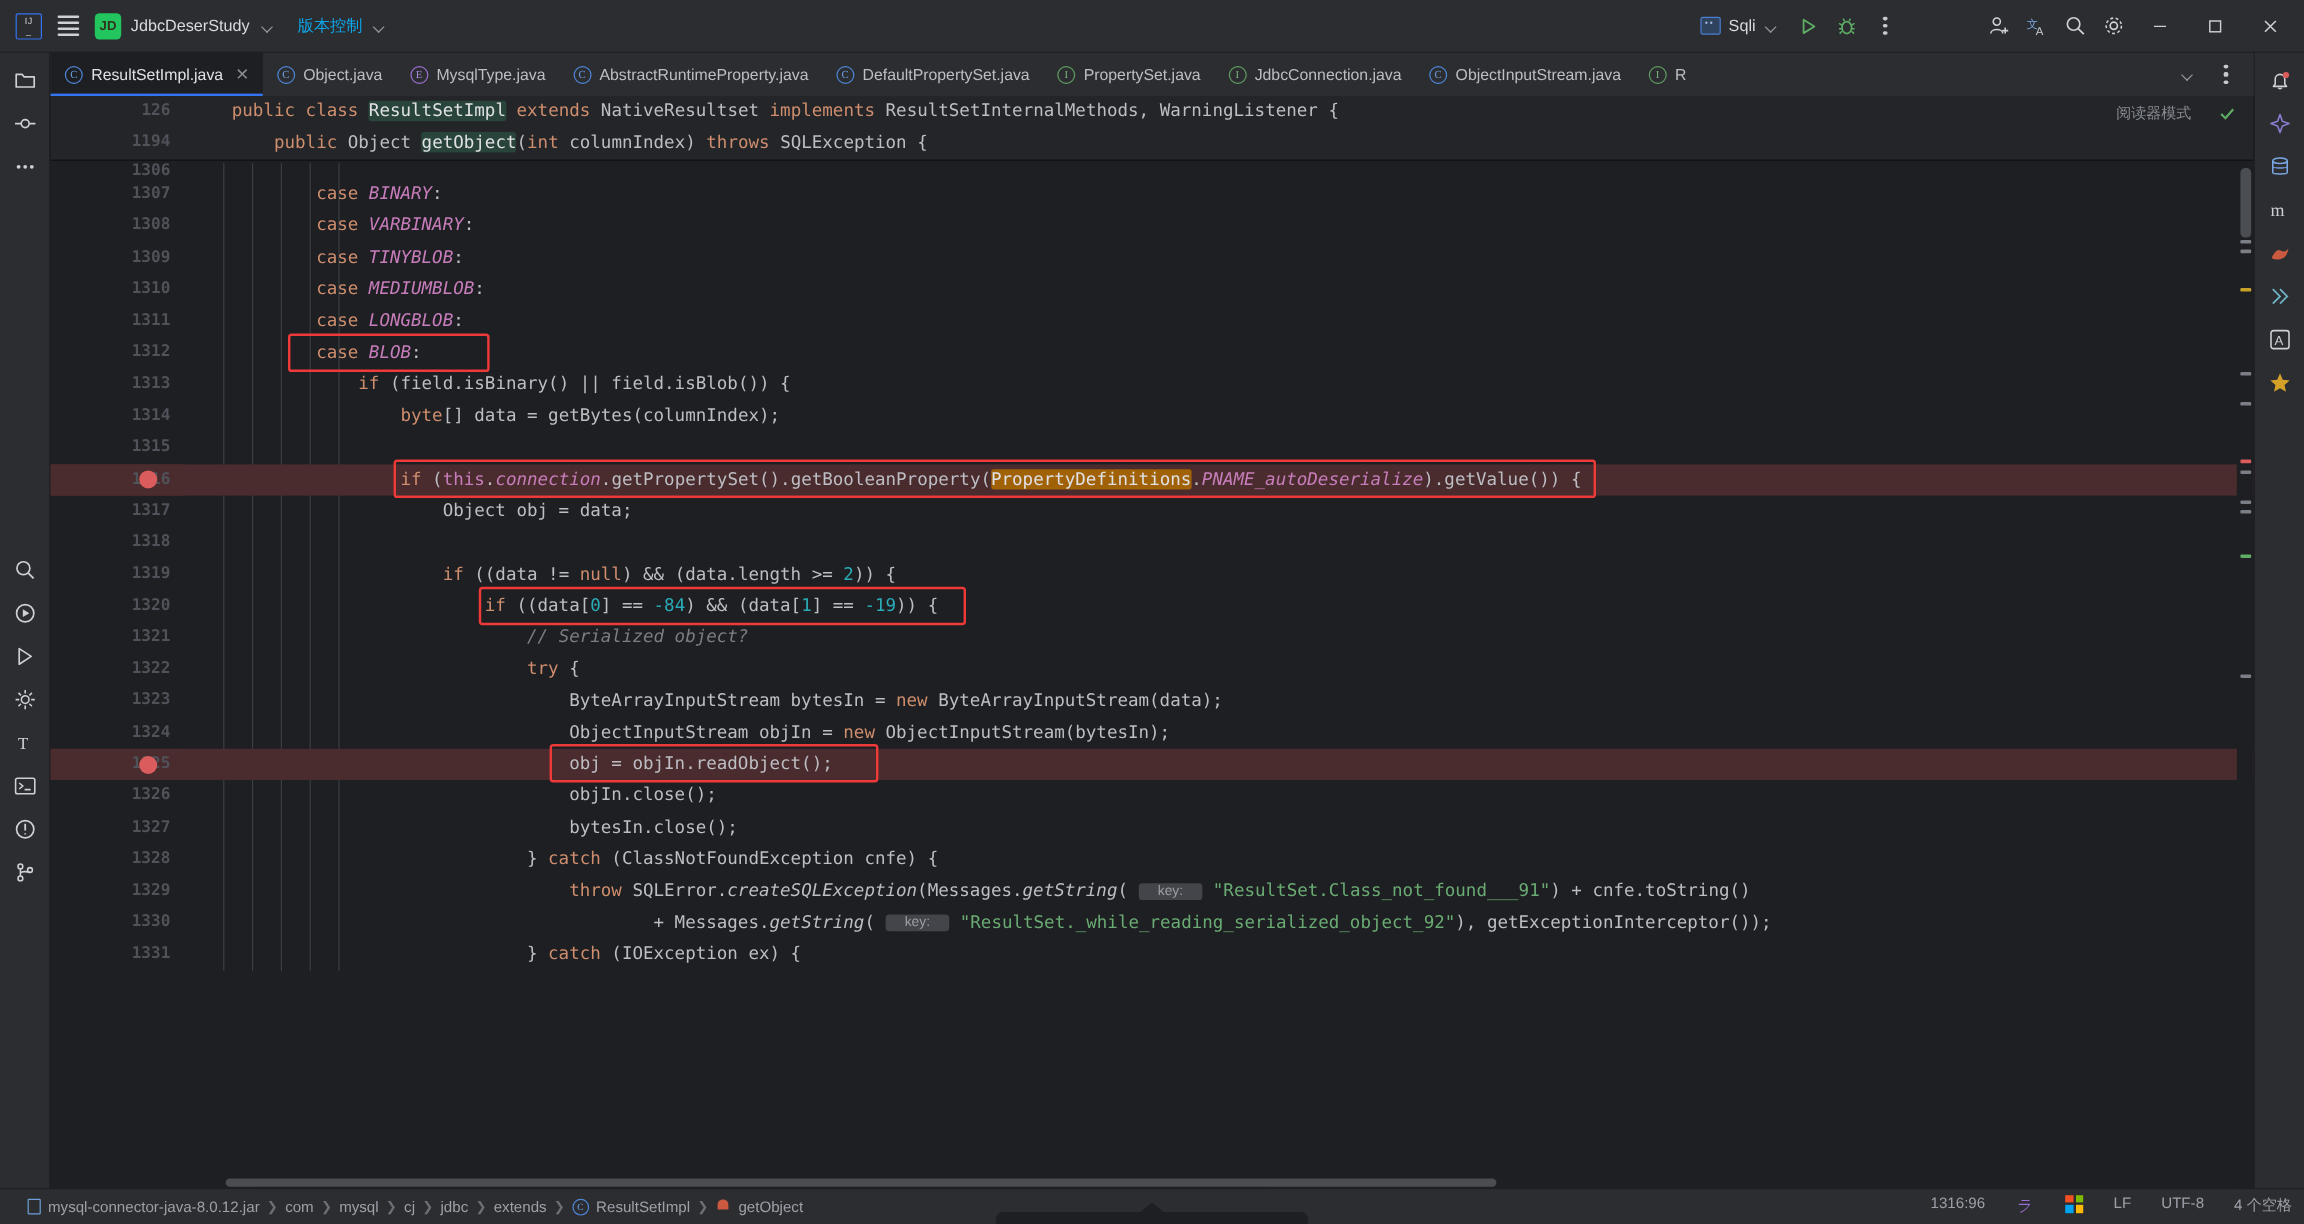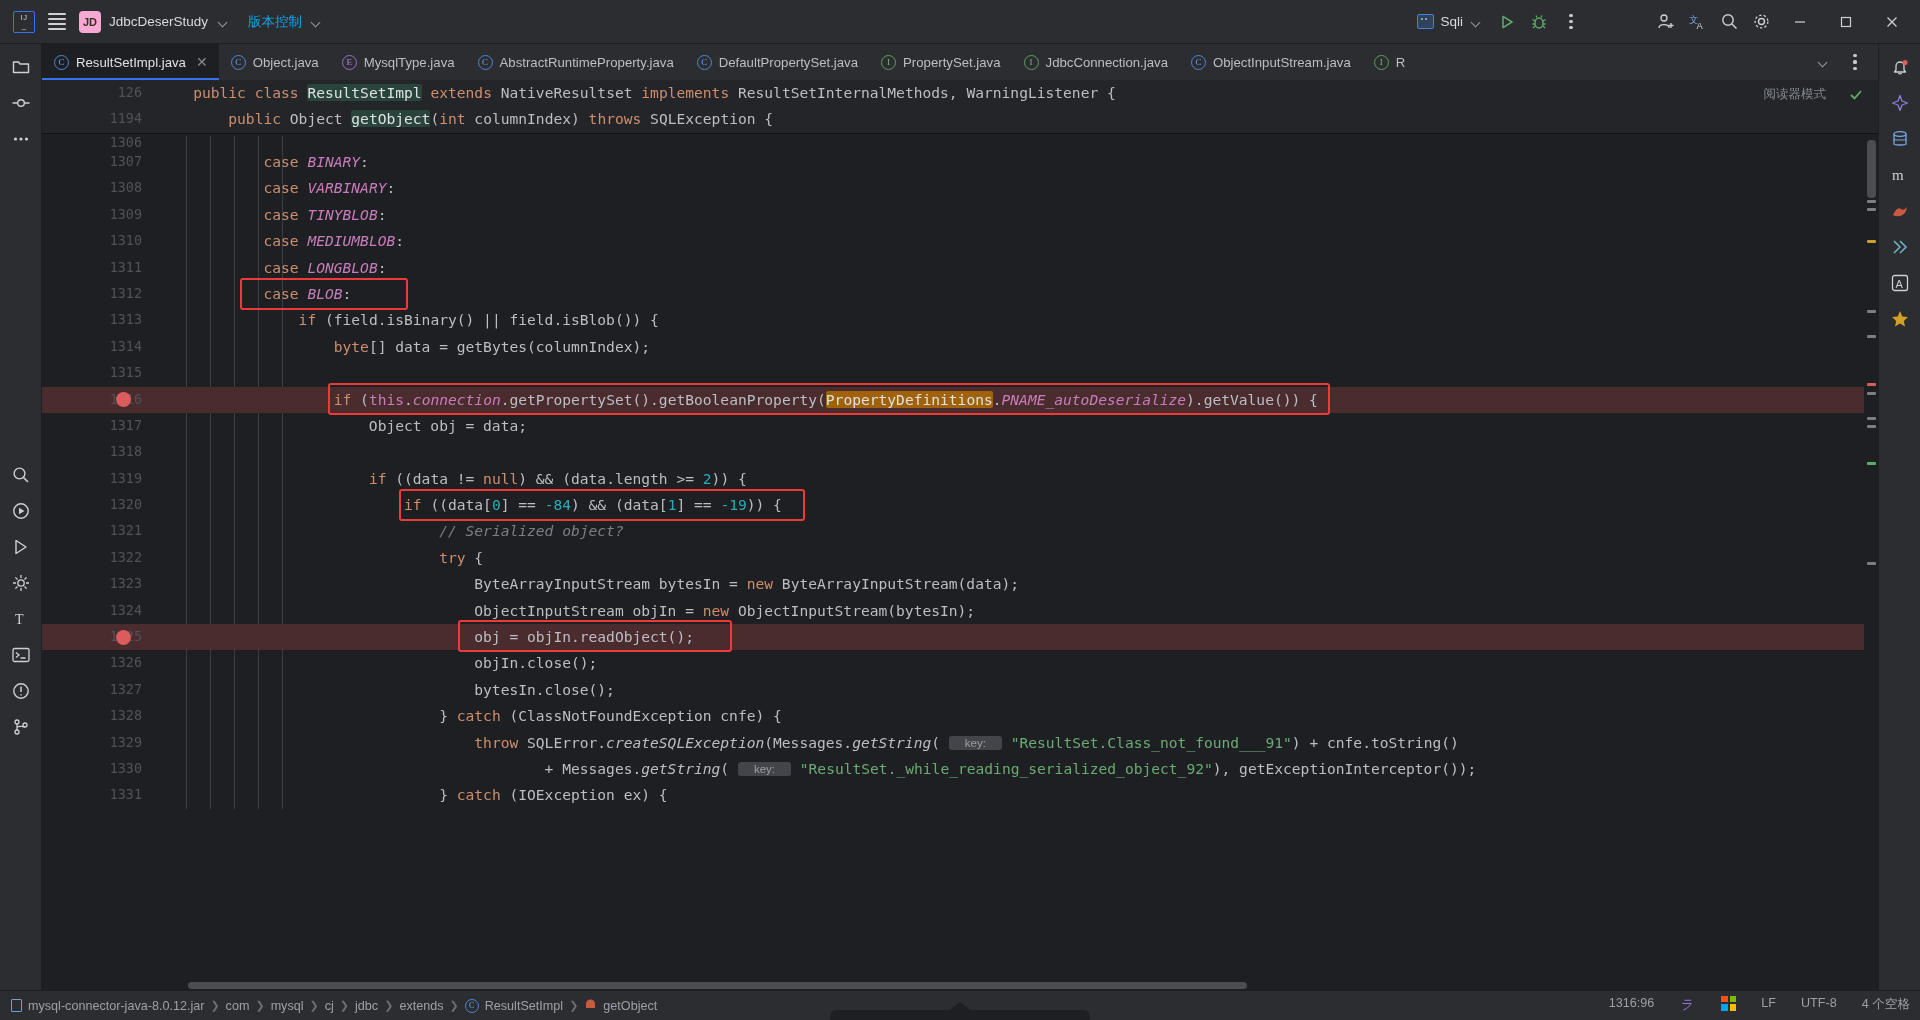--- a/index.html
+++ b/index.html
@@ -30,21 +30,21 @@
     width: 22px; height: 22px; border: 1.5px solid #3574f0; border-radius: 2px;
     display: flex; align-items: center; justify-content: center;
     font-size: 8px; color: #cfd2d6; font-family: "Liberation Sans", sans-serif;
     line-height: 1; flex-direction: column;
   }
   .ij-logo i { font-style: normal; font-size: 7.5px; letter-spacing: .5px; }
   .burger { width: 18px; display: flex; flex-direction: column; gap: 3px; }
   .burger span { display: block; height: 2px; background: #ced0d6; border-radius: 1px; }
   .proj-badge {
     width: 22px; height: 22px; border-radius: 4px;
-    background: #f9a8d4; color: #30331e; font-size: 11px; font-weight: bold;
+    background: #22c55e; color: #30331e; font-size: 11px; font-weight: bold;
     display: flex; align-items: center; justify-content: center;
     font-family: "Liberation Sans", sans-serif;
   }
   .proj-name { font-size: 13.5px; color: #d8dadd; padding-left: 8px; }
   .chev { width: 14px; height: 14px; display: inline-block; position: relative; opacity: .75; }
   .chev::after {
     content: ""; position: absolute; left: 3px; top: 4px;
     width: 6px; height: 6px; border-right: 1.4px solid #b7bbc0; border-bottom: 1.4px solid #b7bbc0;
     transform: rotate(45deg);
   }
@@ -129,21 +129,21 @@
   .code {
     font-family: "DejaVu Sans Mono", monospace;
     font-size: 14.6px; line-height: 26.4px; white-space: pre;
   }
   .ln {
     display: flex; height: 26.4px; position: relative;
   }
   .gutter {
     width: 112px; min-width: 112px; text-align: right; padding-right: 12px;
     color: #4f5259; font-size: 13.4px; font-family: "DejaVu Sans Mono", monospace;
-    line-height: 26.4px; user-select: none; flex: none; position: relative;
+    line-height: 26.4px; user-select: none; flex: none; position: relative; font-weight: bold;
   }
   .ctext { flex: 1; padding-left: 4px; position: relative; }
 
   .scroll { position: absolute; top: 0; left: 0; right: 0; }
 
   
   .bp {
     position: absolute; left: 74px; top: 5.5px;
     width: 15px; height: 15px; border-radius: 50%; background: #db5c5c;
   }
@@ -195,21 +195,21 @@
 
   
   .hscroll {
     position: absolute; left: 112px; right: 16px; bottom: 1px; height: 7px; z-index: 8;
   }
   .hscroll i { position: absolute; left: 2%; width: 62%; top: 0; height: 7px; background: #4a4d52; border-radius: 4px; display: block; }
 
   
   .statusbar {
     height: 30px; min-height: 30px; background: #2b2d30;
-    display: flex; align-items: center; padding: 0 10px 0 8px;
+    display: flex; align-items: center; padding: 0 10px 0 20px;
     font-size: 12.6px; color: #9da0a8; gap: 0; border-top: 1px solid #1e1f22;
   }
   .crumb { display: flex; align-items: center; gap: 6px; padding: 0 3px; }
   .sep { color: #6b6e74; padding: 0 3px; font-size: 11px; }
   .st-right { margin-left: auto; display: flex; align-items: flex-start; gap: 25px; }
   .jarico { width: 11px; height: 13px; border: 1.4px solid #6f9fd8; border-radius: 1px; }
   .ms-logo { width: 15px; height: 15px; display: grid; grid-template-columns: 1fr 1fr; grid-template-rows: 1fr 1fr; gap: 1.5px; }
   .ms-logo i { display: block; }
 
   

